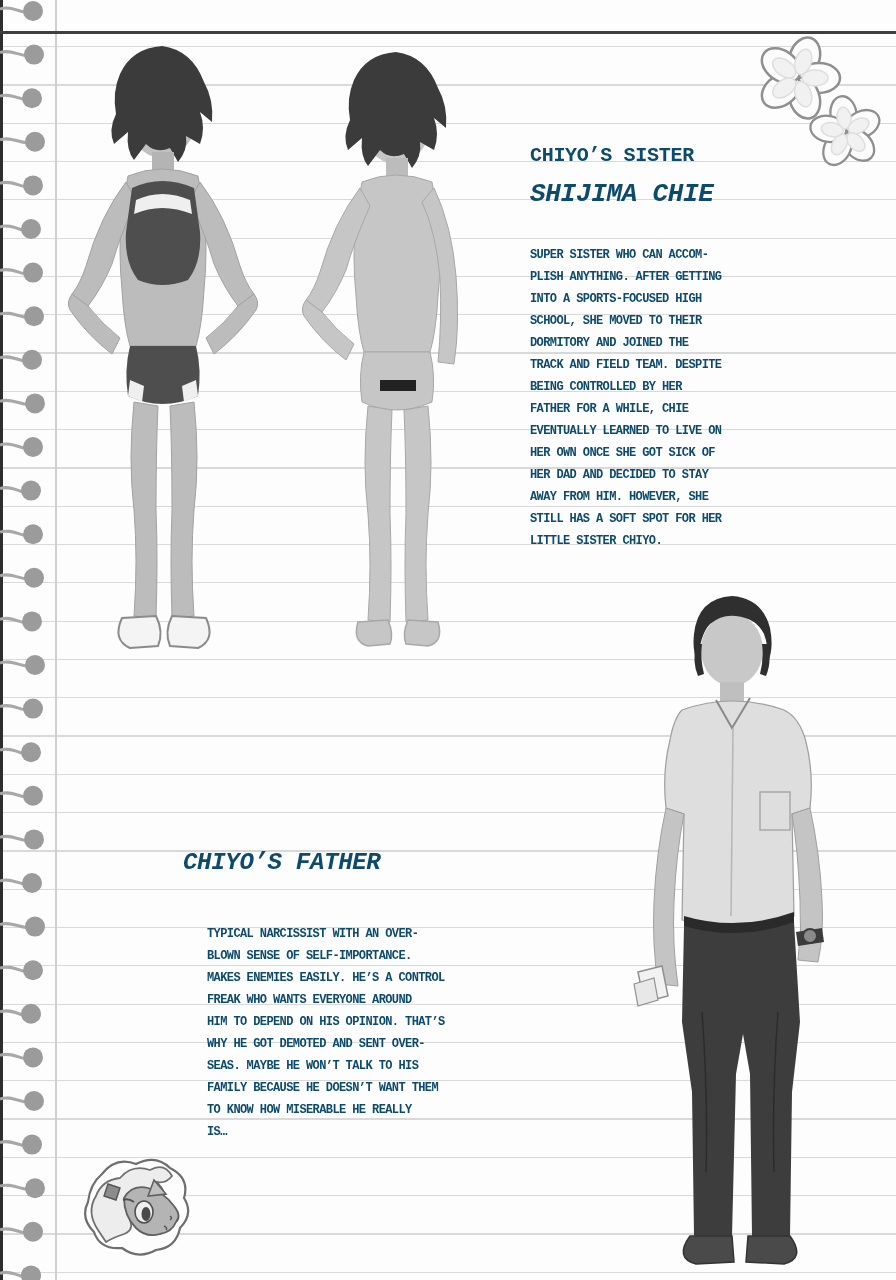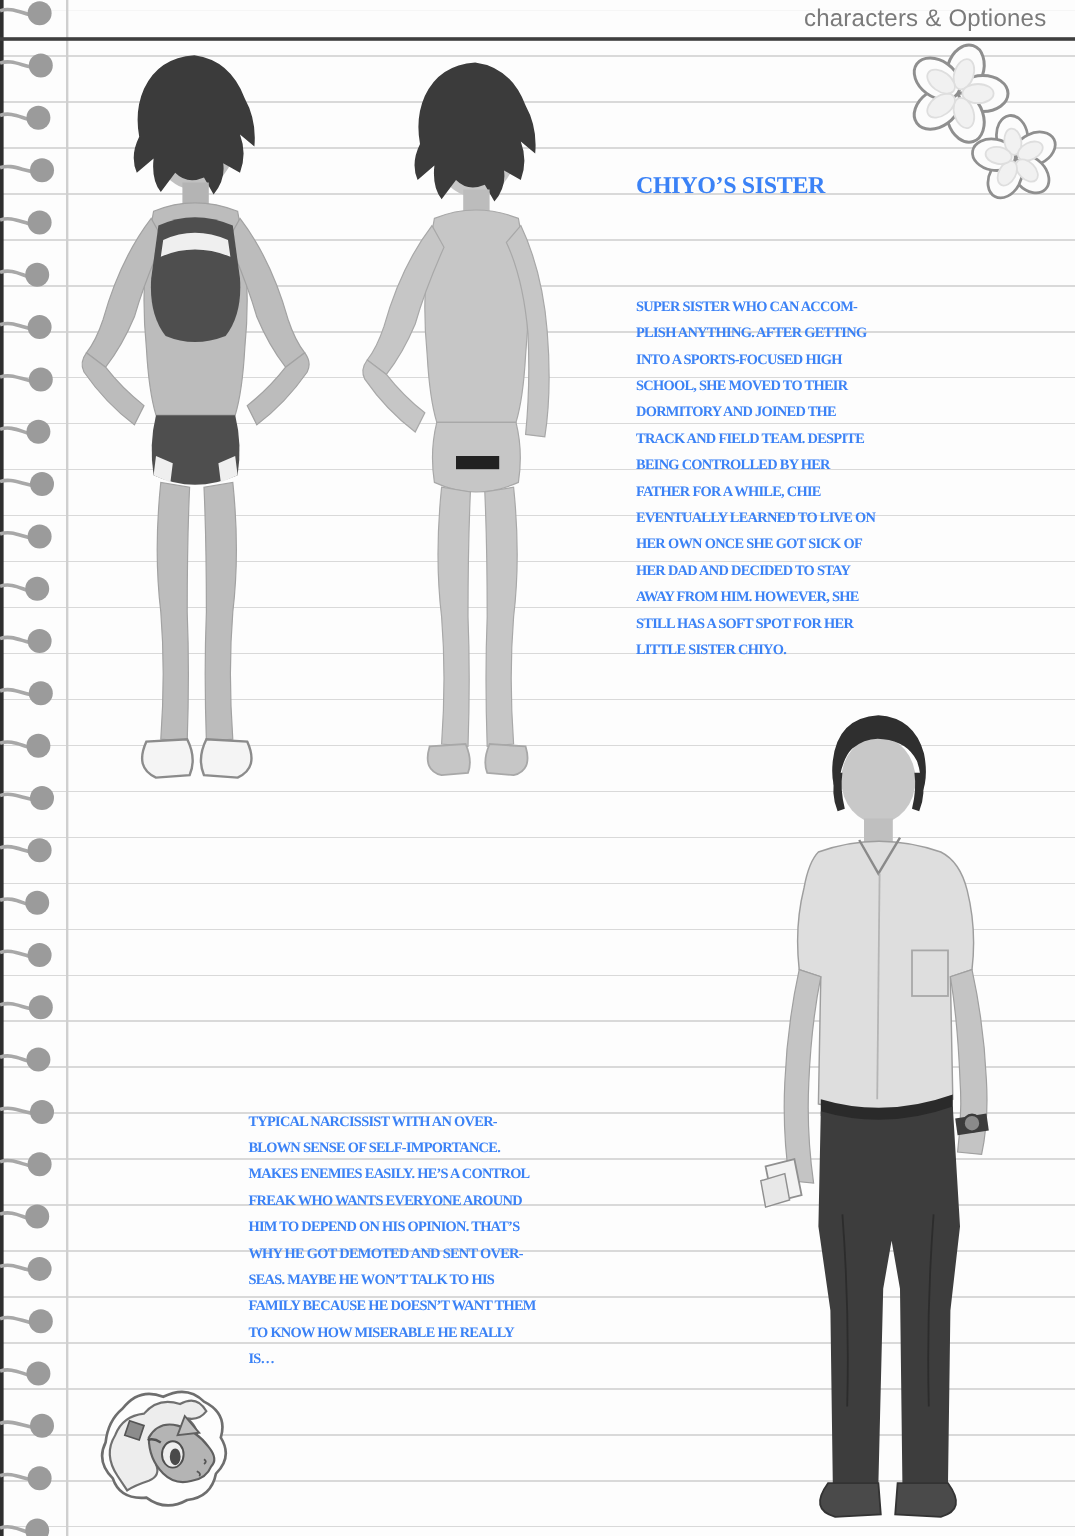--- a/index.html
+++ b/index.html
@@ -11,21 +11,21 @@
     background:repeating-linear-gradient(180deg, rgba(0,0,0,0) 0 37.1px, #d9d9d9 37.1px 38.3px);}
   .margin-line{position:absolute;left:55px;top:0;bottom:0;width:2px;background:#cfcfcf;z-index:2;}
   .page-edge-line{position:absolute;left:0;top:0;bottom:0;width:3px;background:#2e2e2e;z-index:2;}
   .binding-svg{position:absolute;left:0;top:0;z-index:3;}
 
   
   .header-title{position:absolute;top:5px;right:24px;z-index:6;color:#7a7a7a;font-size:20px;letter-spacing:0.2px;}
   .header-rule{position:absolute;left:0;right:0;top:31px;height:3px;background:#3f3f3f;z-index:5;}
 
   
-  .comic{font-family:Liberation Serif, serif;font-weight:bold;color:#3b82f6;z-index:6;position:absolute;}
+  .comic{font-family:Liberation Mono, monospace;font-weight:bold;color:#0c4a6e;z-index:6;position:absolute;}
   .para{white-space:pre-line;font-size:12px;line-height:22px;letter-spacing:-0.6px;}
   .h-label{font-size:20px;letter-spacing:-0.3px;}
   .h-name{font-size:26px;font-style:italic;letter-spacing:-0.3px;}
   .h-father{font-size:24px;font-style:italic;letter-spacing:-0.3px;}
 
   .sister-label{left:530px;top:144px;}
   .sister-name{left:530px;top:179px;}
   .sister-desc{left:530px;top:244px;width:360px;}
   .father-label{left:183px;top:849px;}
   .father-desc{left:183px;top:923px;width:420px;margin-left:24px;}
@@ -98,21 +98,20 @@
       <path d="M0 1142.6000000000001 C 8 1139.6000000000001, 16 1143.6000000000001, 23 1145.6000000000001" stroke="#a8a8a8" stroke-width="3" fill="none"></path>
       <circle cx="32" cy="1144.6000000000001" r="10" fill="#9b9b9b"></circle>
       <path d="M0 1186.2 C 8 1183.2, 16 1187.2, 26 1189.2" stroke="#a8a8a8" stroke-width="3" fill="none"></path>
       <circle cx="35" cy="1188.2" r="10" fill="#9b9b9b"></circle>
       <path d="M0 1229.8 C 8 1226.8, 16 1230.8, 24 1232.8" stroke="#a8a8a8" stroke-width="3" fill="none"></path>
       <circle cx="33" cy="1231.8" r="10" fill="#9b9b9b"></circle>
       <path d="M0 1273.4 C 8 1270.4, 16 1274.4, 22 1276.4" stroke="#a8a8a8" stroke-width="3" fill="none"></path>
       <circle cx="31" cy="1275.4" r="10" fill="#9b9b9b"></circle>
     </svg>
 
-  <div class="header-title">characters &amp; Optiones</div>
   <div class="header-rule"></div>
 
   <svg class="deco" style="left:740px;top:34px;" width="142" height="134" viewBox="0 0 142 134">
     <g transform="translate(58,44) rotate(18)" stroke="#8f8f8f" stroke-width="2.5" fill="#fcfcfc">
       <ellipse cx="0" cy="-21" rx="15" ry="21"></ellipse>
       <ellipse transform="rotate(72)" cx="0" cy="-21" rx="15" ry="21"></ellipse>
       <ellipse transform="rotate(144)" cx="0" cy="-21" rx="15" ry="21"></ellipse>
       <ellipse transform="rotate(216)" cx="0" cy="-21" rx="15" ry="21"></ellipse>
       <ellipse transform="rotate(288)" cx="0" cy="-21" rx="15" ry="21"></ellipse>
     </g>
@@ -207,35 +206,37 @@
     <path d="M82,26 L94,40 L76,42 Z" fill="#c0c0c0" stroke="#606060" stroke-width="1.6"></path>
     <ellipse cx="72" cy="58" rx="9" ry="11" fill="#efefef" stroke="#505050" stroke-width="1.6"></ellipse>
     <ellipse cx="74" cy="60" rx="4.5" ry="7" fill="#4a4a4a"></ellipse>
     <path d="M62,48 Q56,44 51,46" fill="none" stroke="#505050" stroke-width="2"></path>
     <path d="M36,30 L48,34 L44,46 L32,42 Z" fill="#8c8c8c" stroke="#555555" stroke-width="1.4"></path>
     <path d="M98,62 Q101,64 98,66" fill="none" stroke="#555555" stroke-width="1.5"></path>
     <path d="M92,72 Q96,74 94,76" fill="none" stroke="#555555" stroke-width="1.5"></path>
   </svg>
 
   <div class="comic h-label sister-label">CHIYO’S SISTER</div>
+  <div class="comic h-name sister-name">SHIJIMA CHIE</div>
   <div class="comic para sister-desc">SUPER SISTER WHO CAN ACCOM-
 PLISH ANYTHING. AFTER GETTING
 INTO A SPORTS-FOCUSED HIGH
 SCHOOL, SHE MOVED TO THEIR
 DORMITORY AND JOINED THE
 TRACK AND FIELD TEAM. DESPITE
 BEING CONTROLLED BY HER
 FATHER FOR A WHILE, CHIE
 EVENTUALLY LEARNED TO LIVE ON
 HER OWN ONCE SHE GOT SICK OF
 HER DAD AND DECIDED TO STAY
 AWAY FROM HIM. HOWEVER, SHE
 STILL HAS A SOFT SPOT FOR HER
 LITTLE SISTER CHIYO.</div>
 
+  <div class="comic h-father father-label">CHIYO’S FATHER</div>
   <div class="comic para father-desc">TYPICAL NARCISSIST WITH AN OVER-
 BLOWN SENSE OF SELF-IMPORTANCE.
 MAKES ENEMIES EASILY. HE’S A CONTROL
 FREAK WHO WANTS EVERYONE AROUND
 HIM TO DEPEND ON HIS OPINION. THAT’S
 WHY HE GOT DEMOTED AND SENT OVER-
 SEAS. MAYBE HE WON’T TALK TO HIS
 FAMILY BECAUSE HE DOESN’T WANT THEM
 TO KNOW HOW MISERABLE HE REALLY
 IS…</div>

